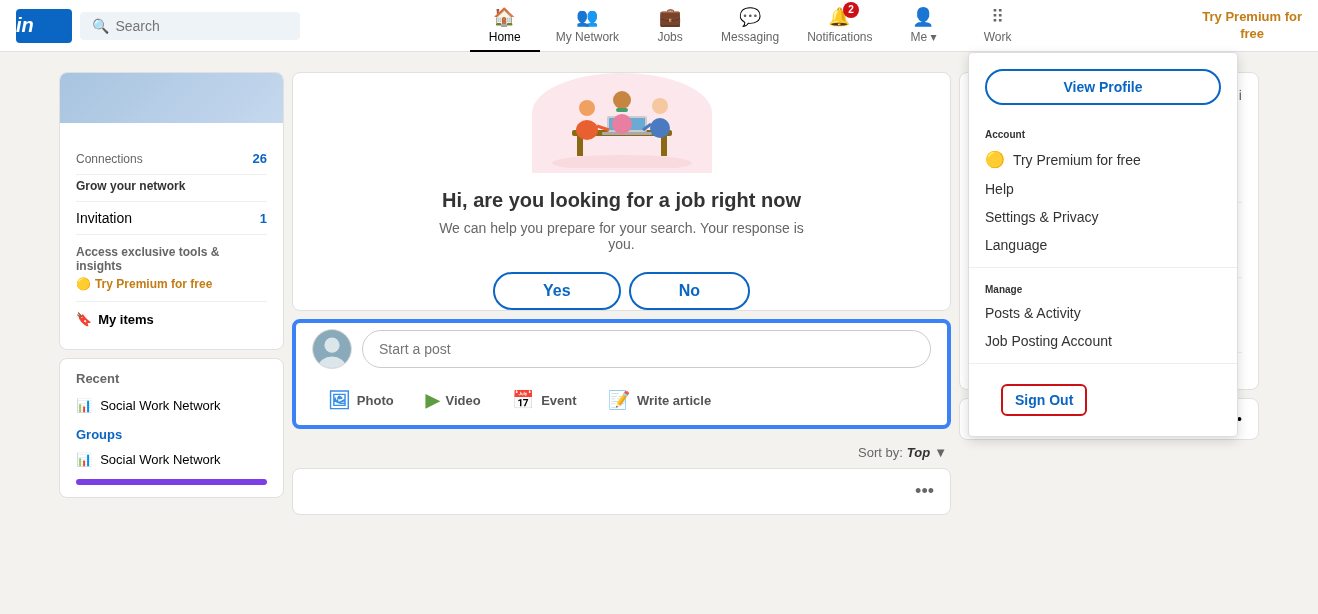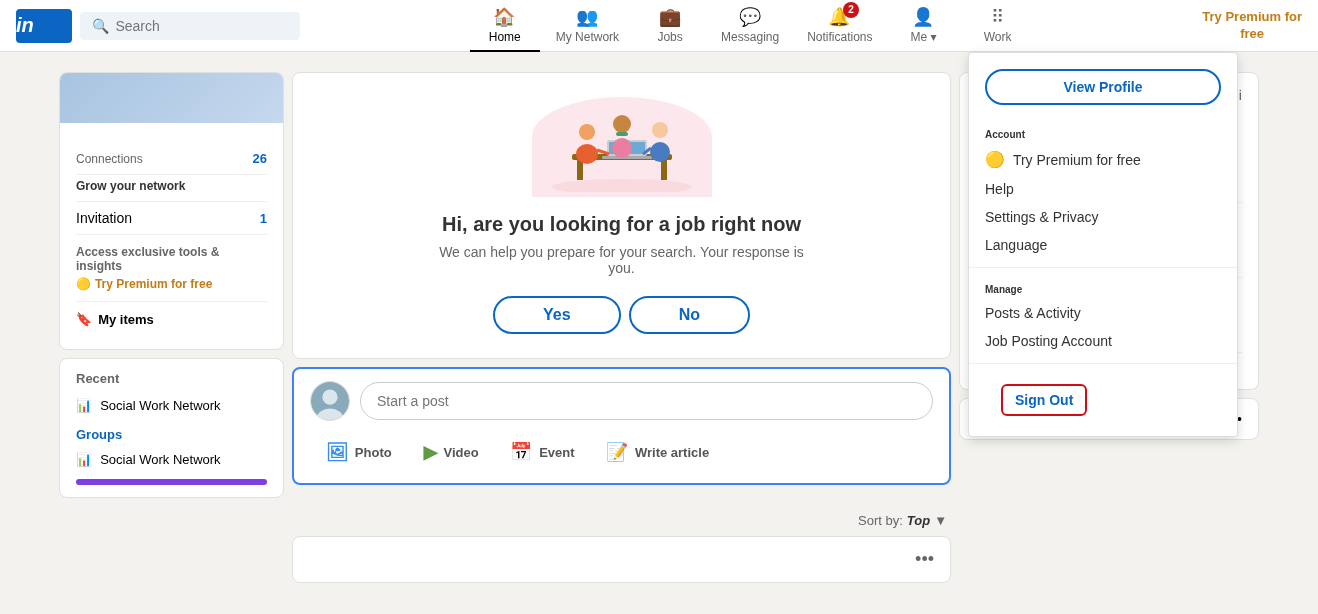--- a/index.html
+++ b/index.html
@@ -93,42 +93,42 @@
     .sidebar-section-title { font-size: 13px; font-weight: 600; color: #666; margin-bottom: 8px; }
     .sidebar-recent-item { display: flex; align-items: center; gap: 8px; padding: 4px 0; font-size: 13px; cursor: pointer; }
     .sidebar-groups-title { font-size: 13px; font-weight: 600; color: #0a66c2; margin: 10px 0 6px 0; cursor: pointer; }
 
     
     .center-feed { flex: 1; min-width: 0; margin-right: 8px; }
 
     
     .job-modal-card {
       background: #fff; border: 1px solid #e0e0e0; border-radius: 8px;
-      padding: 24px; text-align: center; margin-bottom: 8px;
+      text-align: center; margin-bottom: 8px;
       position: relative;
     }
     .job-illustration {
       width: 180px; height: 100px; margin: 0 auto 16px;
       background: #fce8ec; border-radius: 50% 50% 0 0 / 40px;
       display: flex; align-items: center; justify-content: center;
       overflow: hidden;
     }
     .job-illustration svg { width: 160px; height: 90px; }
     .job-question { font-size: 20px; font-weight: 700; color: #333; margin-bottom: 8px; }
     .job-subtext { font-size: 14px; color: #666; margin-bottom: 20px; }
     .job-buttons { display: flex; gap: 8px; justify-content: center; }
     .btn-outline {
       border: 2px solid #0a66c2; color: #0a66c2; background: transparent;
       border-radius: 24px; padding: 8px 48px; font-size: 16px; font-weight: 600; cursor: pointer;
     }
 
     
     .post-box {
-      background: #fff; border: 2px solid #3b82f6; border-radius: 8px;
-      padding: 12px 16px; margin-bottom: 20px;
+      background: #fff; border: 4px solid #3b82f6; border-radius: 8px;
+      padding: 6px 16px; margin-bottom: 8px;
     }
     .post-box-top { display: flex; align-items: center; gap: 10px; margin-bottom: 12px; }
     .avatar-circle {
       width: 40px; height: 40px; border-radius: 50%; background: #ccc;
       overflow: hidden; display: flex; align-items: center; justify-content: center;
       border: 1px solid #ddd;
     }
     .post-input {
       flex: 1; border: 1px solid #ccc; border-radius: 24px;
       padding: 10px 16px; font-size: 14px; color: #666; cursor: pointer;

